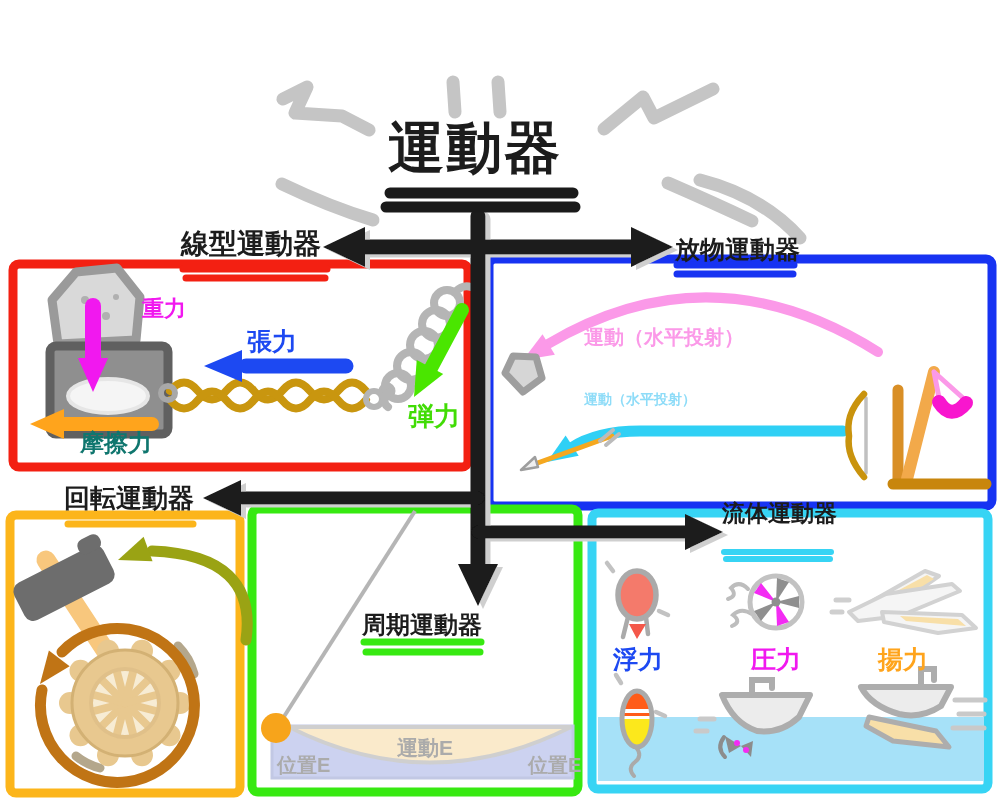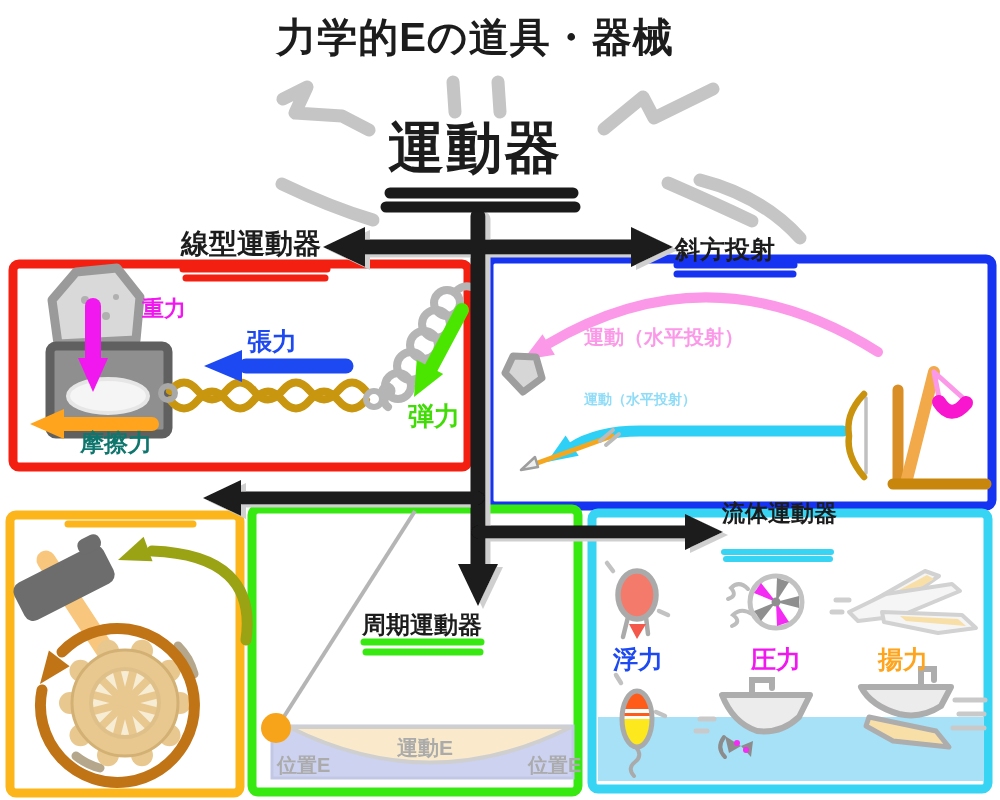--- a/index.html
+++ b/index.html
@@ -251,25 +251,25 @@
     <g stroke="#37e911" stroke-width="7" stroke-linecap="round">
       <line x1="364" y1="642" x2="481" y2="642"></line>
         <line x1="366" y1="652" x2="480" y2="652"></line>
     </g>
     <g stroke="#37d4f4" stroke-width="6" stroke-linecap="round">
       <line x1="724" y1="552" x2="831" y2="552"></line>
         <line x1="726" y1="559" x2="830" y2="559"></line>
     </g>
   </svg>
 
-  <div class="lbl ttl" style="top:14px;font-size:40px;color:#1c1c1c;letter-spacing:1px;">力学的Eの道具・器械</div>
   <div class="lbl ttl" style="top:116px;font-size:56px;color:#1c1c1c;letter-spacing:2px;">運動器</div>
 
   <div class="lbl" style="left:181px;top:228px;font-size:28px;color:#1c1c1c;">線型運動器</div>
-  <div class="lbl" style="left:675px;top:235px;font-size:25px;color:#1c1c1c;">斜方投射</div>
+  <div class="lbl" style="left:675px;top:235px;font-size:25px;color:#1c1c1c;">放物運動器</div>
+  <div class="lbl" style="left:64px;top:484px;font-size:26px;color:#1c1c1c;">回転運動器</div>
   <div class="lbl" style="left:362px;top:611px;font-size:24px;color:#1c1c1c;">周期運動器</div>
   <div class="lbl" style="left:722px;top:500px;font-size:23px;color:#1c1c1c;">流体運動器</div>
 
   <div class="lbl" style="left:142px;top:296px;font-size:22px;color:#f118ef;">重力</div>
   <div class="lbl" style="left:247px;top:327px;font-size:25px;color:#1d49f2;">張力</div>
   <div class="lbl" style="left:408px;top:402px;font-size:26px;color:#41dc05;">弾力</div>
   <div class="lbl" style="left:68px;top:429px;font-size:24px;color:#0f766e;margin-left:12px;">摩擦力</div>
 
   <div class="lbl" style="left:584px;top:326px;font-size:20px;color:#fb99e8;">運動（水平投射）</div>
   <div class="lbl" style="left:584px;top:391px;font-size:14px;color:#8edcf8;">運動（水平投射）</div>

